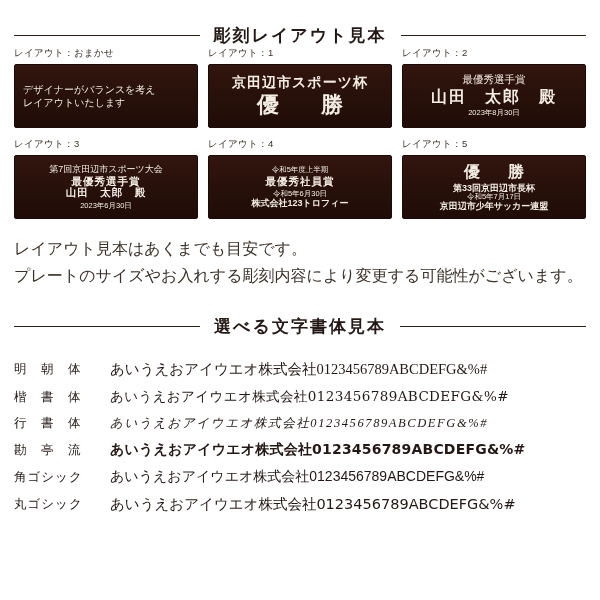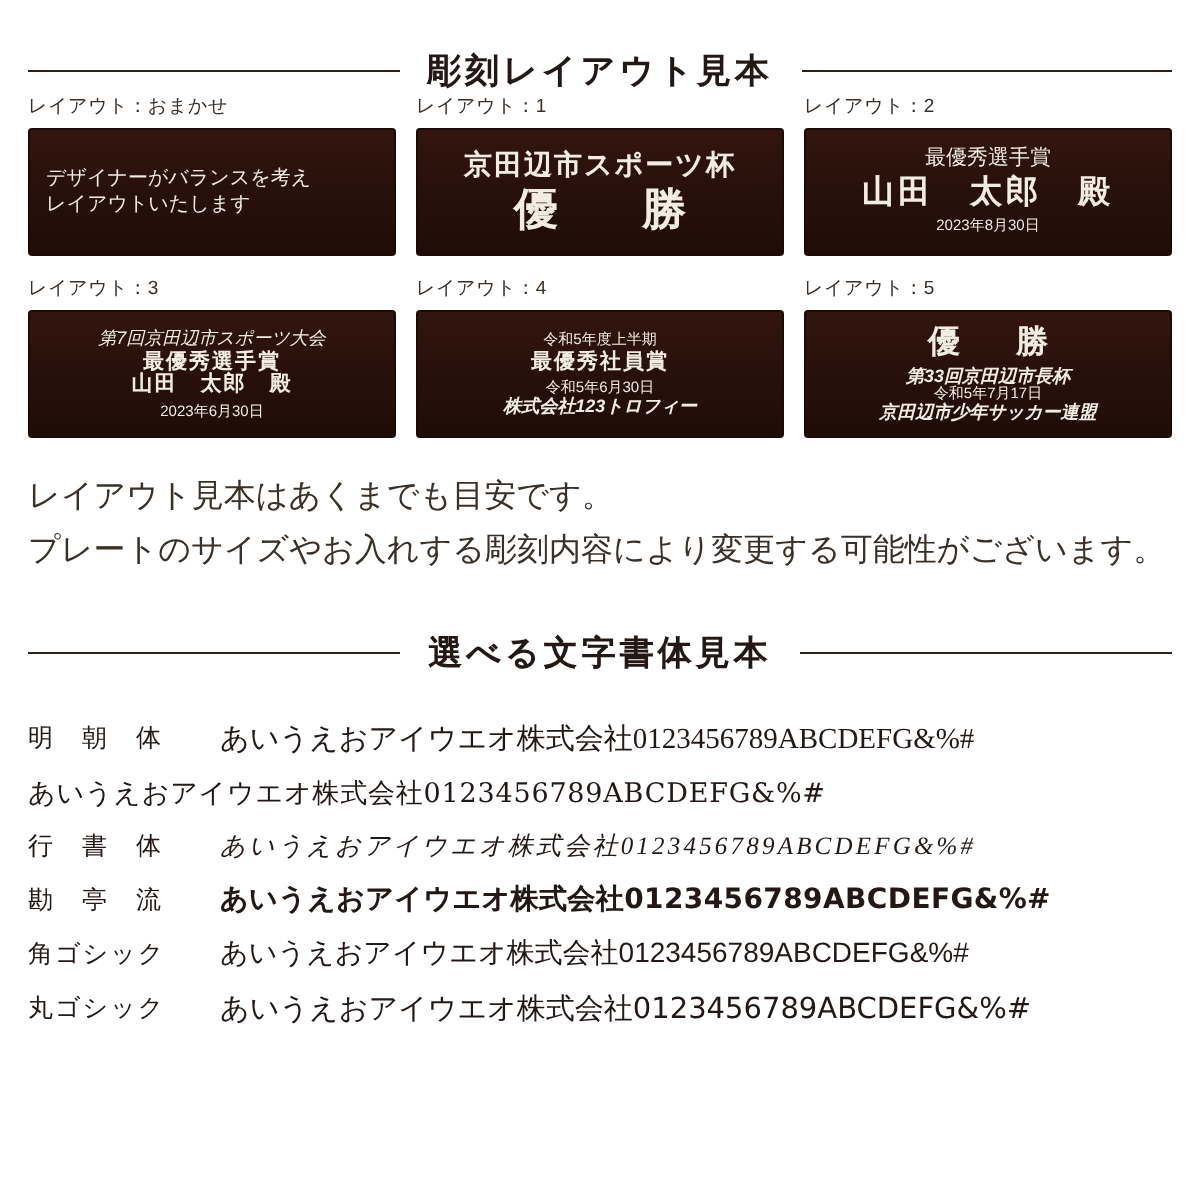--- a/index.html
+++ b/index.html
@@ -76,21 +76,21 @@
     overflow: hidden;
   }
   .plate .line {
     color: #f2ece3;
     width: 100%;
     text-align: center;
     line-height: 1.12;
     white-space: nowrap;
   }
   .ln-tiny  { font-size: 7.5px; }
-  .ln-small { font-size: 9px; font-style: italic; }
+  .ln-small { font-size: 9px; }
   .ln-mid   { font-size: 10.5px; }
   .ln-big   { font-size: 14px; font-weight: 700; letter-spacing: 1px; }
   .ln-huge  { font-size: 22px; font-weight: 700; letter-spacing: 10px; padding-left: 10px; }
   .ln-large { font-size: 16px; font-weight: 700; letter-spacing: 2px; }
   .ln-orange { color: #e8953a; font-size: 10px; }
   .pad-t2 { margin-top: 2px; }
   .pad-t3 { margin-top: 3px; }
   .plate-left { align-items: flex-start; justify-content: center; padding-left: 8px; }
   .plate-left .line { text-align: left; }
 
@@ -215,20 +215,21 @@
   </div>
 
   <div class="font-table">
 
     <div class="font-row">
       <div class="font-name">明　朝　体</div>
       <div class="font-sample s-mincho">あいうえおアイウエオ株式会社0123456789ABCDEFG&amp;%#</div>
     </div>
 
     <div class="font-row">
+      <div class="font-name">楷　書　体</div>
       <div class="font-sample s-kaisho">あいうえおアイウエオ株式会社0123456789ABCDEFG&amp;%#</div>
     </div>
 
     <div class="font-row">
       <div class="font-name">行　書　体</div>
       <div class="font-sample s-gyosho">あいうえおアイウエオ株式会社0123456789ABCDEFG&amp;%#</div>
     </div>
 
     <div class="font-row">
       <div class="font-name">勘　亭　流</div>

